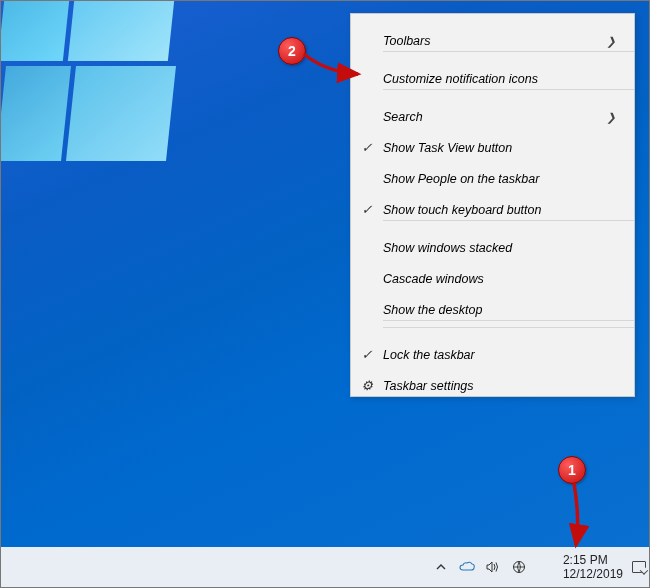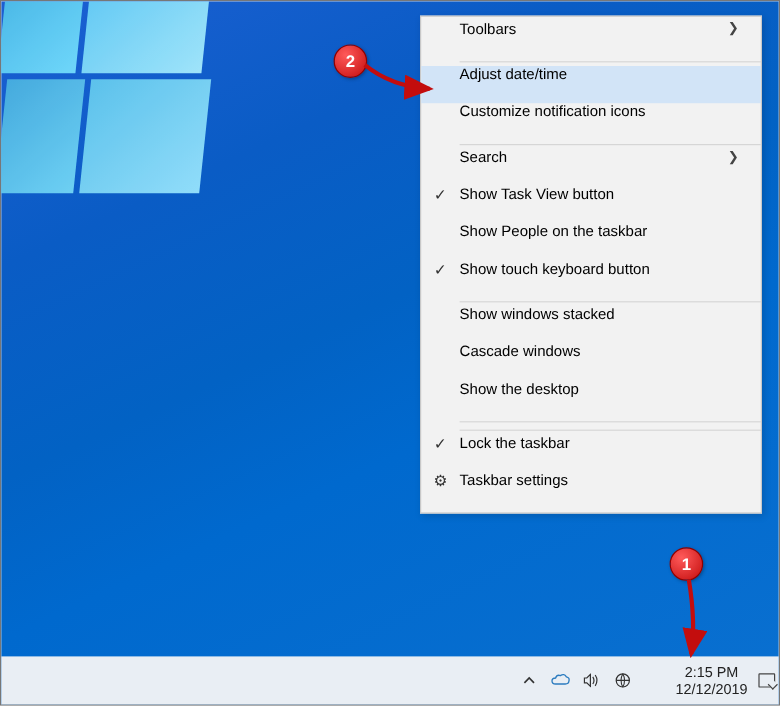--- a/index.html
+++ b/index.html
@@ -21,36 +21,36 @@
   .logo .q4 { left: 70px; top: 65px; width: 100px; height: 95px; background: linear-gradient(135deg,#65cdef,#a0ebff); transform: skewX(-6deg);}
 
   .taskbar {
     position: absolute; left: 0; right: 0; bottom: 0; height: 40px;
     background: #e9eef4; display: flex; align-items: center;
     font-size: 12px; color: #222;
   }
   .taskbar .spacer { flex: 1; }
   .tray { display: flex; align-items: center; gap: 10px; padding: 0 6px; height: 100%; }
   .tray .ic { width: 16px; height: 16px; display: flex; align-items: center; justify-content: center; color: #333; }
-  .clock { display: flex; flex-direction: column; align-items: center; line-height: 14px; padding: 0 6px; font-size: 12px; margin-left: 24px; }
+  .clock { display: flex; flex-direction: column; line-height: 14px; padding: 0 6px; font-size: 12px; margin-left: 24px; }
   .action-center { width: 20px; height: 100%; display:flex; align-items:center; justify-content:center;}
   .ac-box { width:14px; height:12px; border:1px solid #444; border-radius:1px; position:relative;}
   .ac-box::after { content:""; position:absolute; right:-2px; bottom:-3px; width:5px; height:5px; background:#e9eef4; border-right:1px solid #444; border-bottom:1px solid #444; transform: rotate(45deg) translate(-1px,-1px);}
 
   .context-menu {
     position: absolute; top: 12px; right: 14px;
     width: 285px;
     background: #f2f2f2; border: 1px solid #c8c8c8;
     box-shadow: 2px 2px 6px rgba(0,0,0,0.15);
     font-size: 12.5px; color: #000;
     display: flex; flex-direction: column; padding: 3px 0;
   }
   .menu-item {
-    display: flex; align-items: flex-start;
-    height: 31px; padding: 0 14px 0 0;
+    display: flex; align-items: flex-end;
+    height: 31px; padding: 0 14px 0 0; font-style: italic;
   }
   .menu-item .gutter { width: 32px; display:flex; align-items:center; justify-content:center; color:#333;}
   .menu-item .label { flex: 1; }
   .menu-item .chev { width: 18px; text-align: center; color: #444; font-size: 11px; }
   .menu-item.highlight { background: #d2e4f7; }
   .sep { height: 1px; background: #d6d6d6; margin: 3px 0 3px 32px; }
 
   .check { font-size: 13px; }
   .gear { font-size: 13px; }
 
@@ -77,24 +77,20 @@
   </div>
 </div>
 
 <div class="context-menu" id="ctx">
     <div class="menu-item">
       <span class="gutter"></span>
       <span class="label">Toolbars</span>
       <span class="chev">❯</span>
     </div>
     <div class="sep"></div>
-    <div class="menu-item highlight">
-      <span class="gutter"></span>
-      <span class="label">Adjust date/time</span>
-    </div>
     <div class="menu-item">
       <span class="gutter"></span>
       <span class="label">Customize notification icons</span>
     </div>
     <div class="sep"></div>
     <div class="menu-item">
       <span class="gutter"></span>
       <span class="label">Search</span>
       <span class="chev">❯</span>
     </div>

